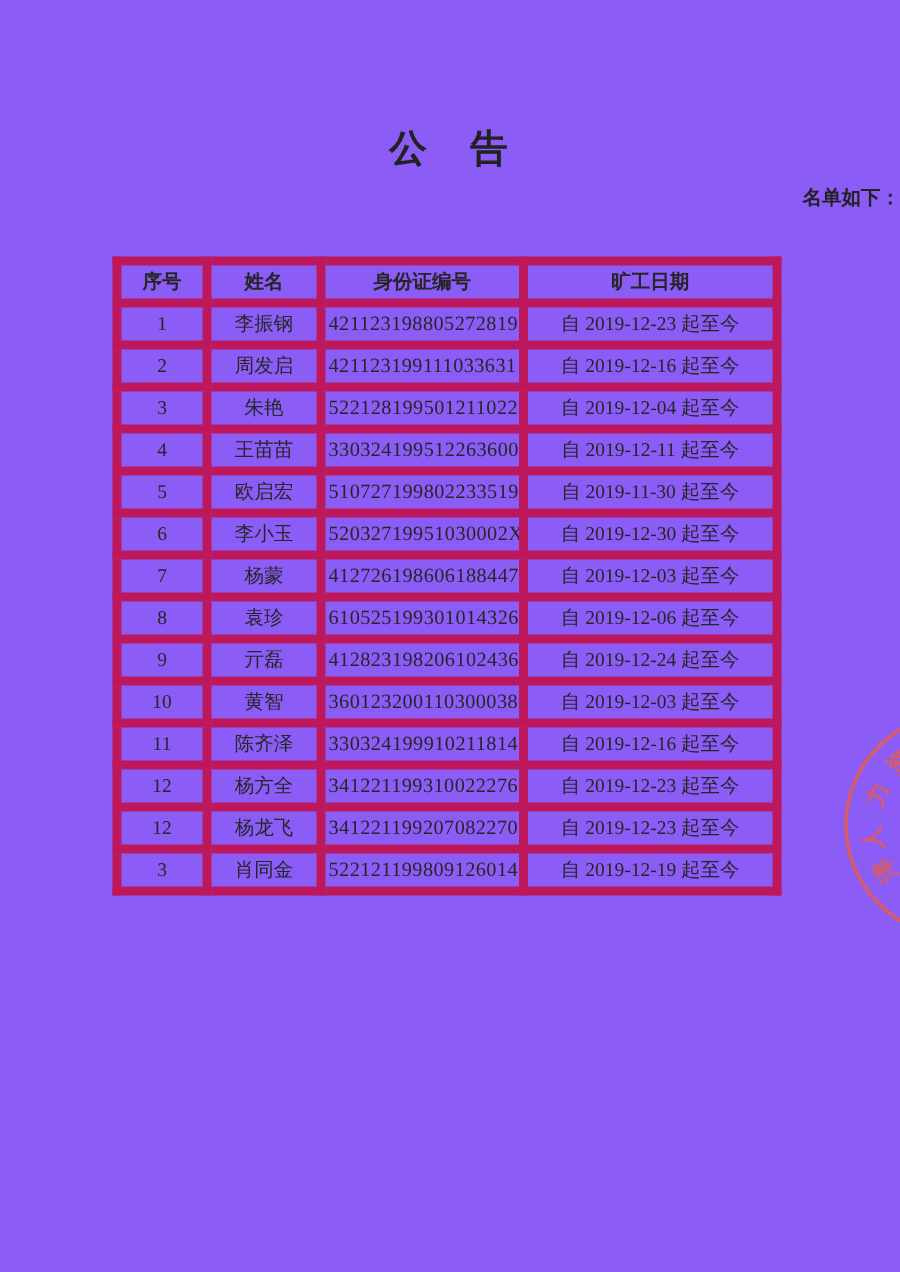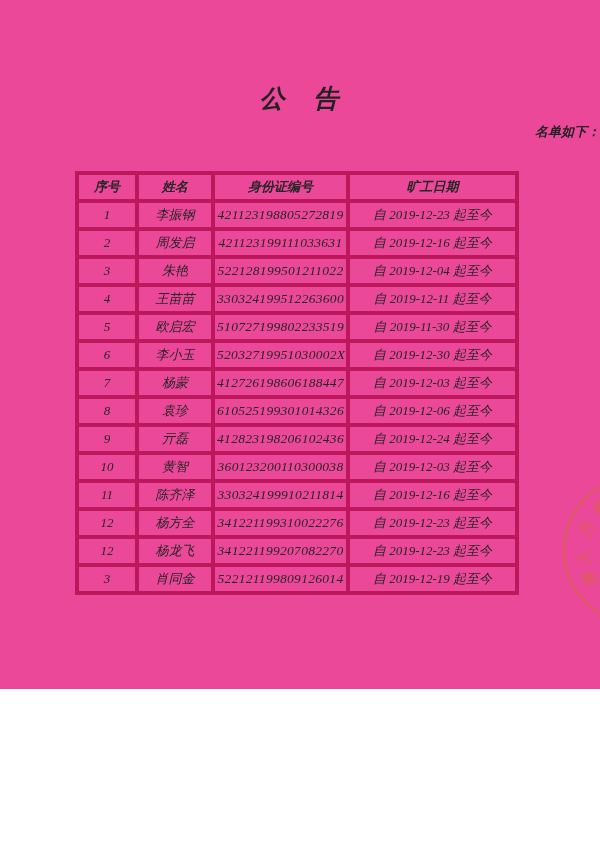--- a/index.html
+++ b/index.html
@@ -4,25 +4,24 @@
 <style>
   * { margin: 0; padding: 0; box-sizing: border-box; }
   html, body { background: #ffffff; }
   body {
     font-family: "Liberation Serif", "DejaVu Serif", serif;
     color: #2b2b2b;
   }
   .page {
     position: relative;
     width: 600px;
-    height: 689px;
+    height: 848px;
     margin: 0 auto;
-    background: #ec4899;
+    background: #8b5cf6;
     overflow: hidden;
-    font-style: italic;
   }
   .doc-title {
     margin-top: 82px;
     text-align: center;
     font-size: 25px;
     font-weight: bold;
     color: #222;
     letter-spacing: 2px;
   }
   .doc-paragraph {
@@ -42,21 +41,21 @@
     color: #222;
     text-align: right;
   }
   table.notice-table {
     margin: 30px 0 0 75px;
     width: 440px;
     border-collapse: collapse;
     table-layout: fixed;
   }
   .notice-table th, .notice-table td {
-    border: 4px solid #be185d;
+    border: 6px solid #be185d;
     height: 28px;
     text-align: center;
     vertical-align: middle;
     font-size: 13px;
     color: #262626;
     padding: 0 2px;
     overflow: hidden;
     white-space: nowrap;
   }
   .notice-table th { font-weight: bold; font-size: 13px; }

